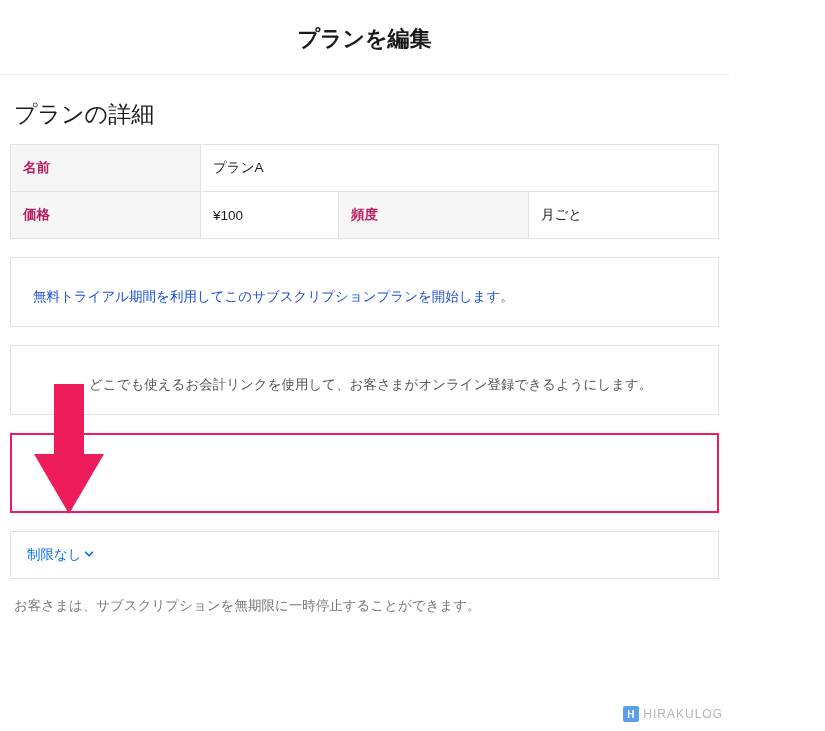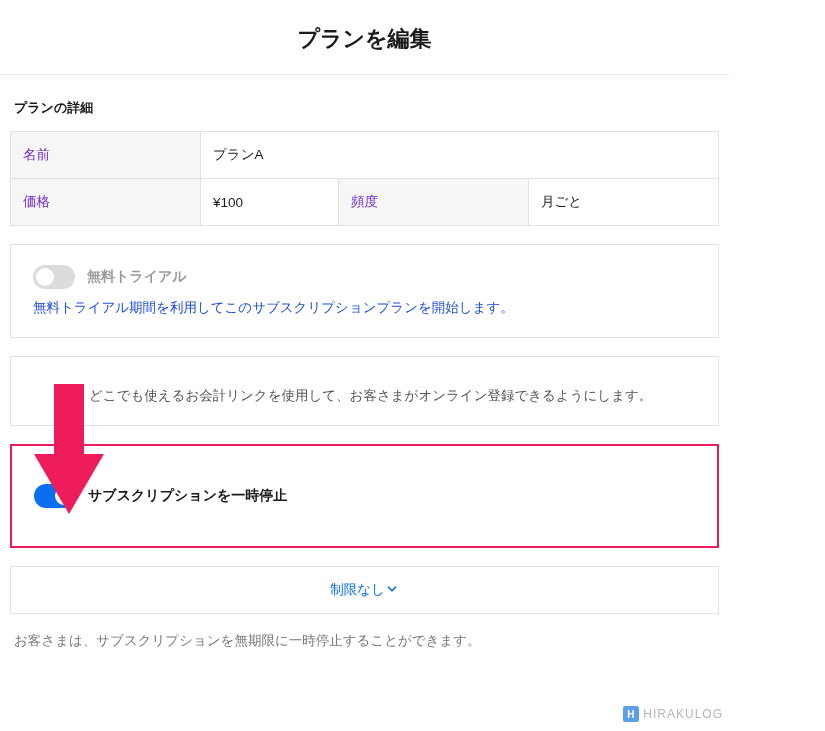--- a/index.html
+++ b/index.html
@@ -18,41 +18,41 @@
       text-align: center;
       font-size: 22px;
       font-weight: 700;
       padding: 24px 0 20px 0;
       border-bottom: 1px solid #ececec;
     }
     .content {
       padding: 0 10px;
     }
     .section-heading {
-      font-size: 13px;
-      font-weight: 700;
+      font-size: 23px;
+      font-weight: 400;
       padding: 24px 0 14px 4px;
     }
     .details-table {
       width: 100%;
       border: 1px solid #e2e2e2;
       border-collapse: collapse;
       margin-bottom: 18px;
     }
     .details-table td {
       border: 1px solid #e2e2e2;
       padding: 14px 12px;
       font-size: 13.5px;
       vertical-align: middle;
     }
     .details-table .label-cell {
       background: #f6f6f6;
-      font-weight: 400;
+      font-weight: 700;
       width: 190px;
-      color: #6d28d9;
+      color: #be185d;
     }
     .details-table .freq-label {
       width: 190px;
     }
     .details-table .freq-value {
       width: 190px;
     }
 
     .option-card {
       border: 1px solid #e2e2e2;
@@ -127,21 +127,21 @@
       font-weight: 700;
       font-size: 13.5px;
       padding: 14px 12px;
       width: 220px;
       border-right: 1px solid #e2e2e2;
     }
     .limit-select {
       flex: 1;
       display: flex;
       align-items: center;
-      justify-content: center;
+      justify-content: flex-start;
       padding: 14px 16px;
       color: #0a6ef0;
       font-size: 13.5px;
       cursor: pointer;
     }
     .limit-select .chevron {
       color: #0a6ef0;
       font-size: 12px;
     }
 
@@ -210,40 +210,28 @@
       <tr>
         <td class="label-cell">価格</td>
         <td>¥100</td>
         <td class="label-cell freq-label">頻度</td>
         <td class="freq-value">月ごと</td>
       </tr>
     </tbody>
       </table>
 
     <div class="option-card">
-      <div class="option-row">
-        <div class="toggle off">
-          <div class="toggle-knob"></div>
-        </div>
-        <div class="option-title disabled">無料トライアル</div>
-      </div>
       <div class="option-desc disabled">無料トライアル期間を利用してこのサブスクリプションプランを開始します。</div>
     </div>
 
     <div class="option-card">
       <div class="option-desc" style="margin-left:56px;">どこでも使えるお会計リンクを使用して、お客さまがオンライン登録できるようにします。</div>
     </div>
 
     <div class="option-card highlighted">
-      <div class="option-row">
-        <div class="toggle on">
-          <div class="toggle-knob"></div>
-        </div>
-        <div class="option-title">サブスクリプションを一時停止</div>
-      </div>
     </div>
 
     <div class="limit-row">
       <div class="limit-select">
         <span>制限なし</span>
         <span class="chevron">
           <svg width="14" height="14" viewBox="0 0 24 24" fill="none" stroke="#0a6ef0" stroke-width="3" stroke-linecap="round" stroke-linejoin="round">
               <polyline points="6 9 12 15 18 9"></polyline>
             </svg>
         </span>

